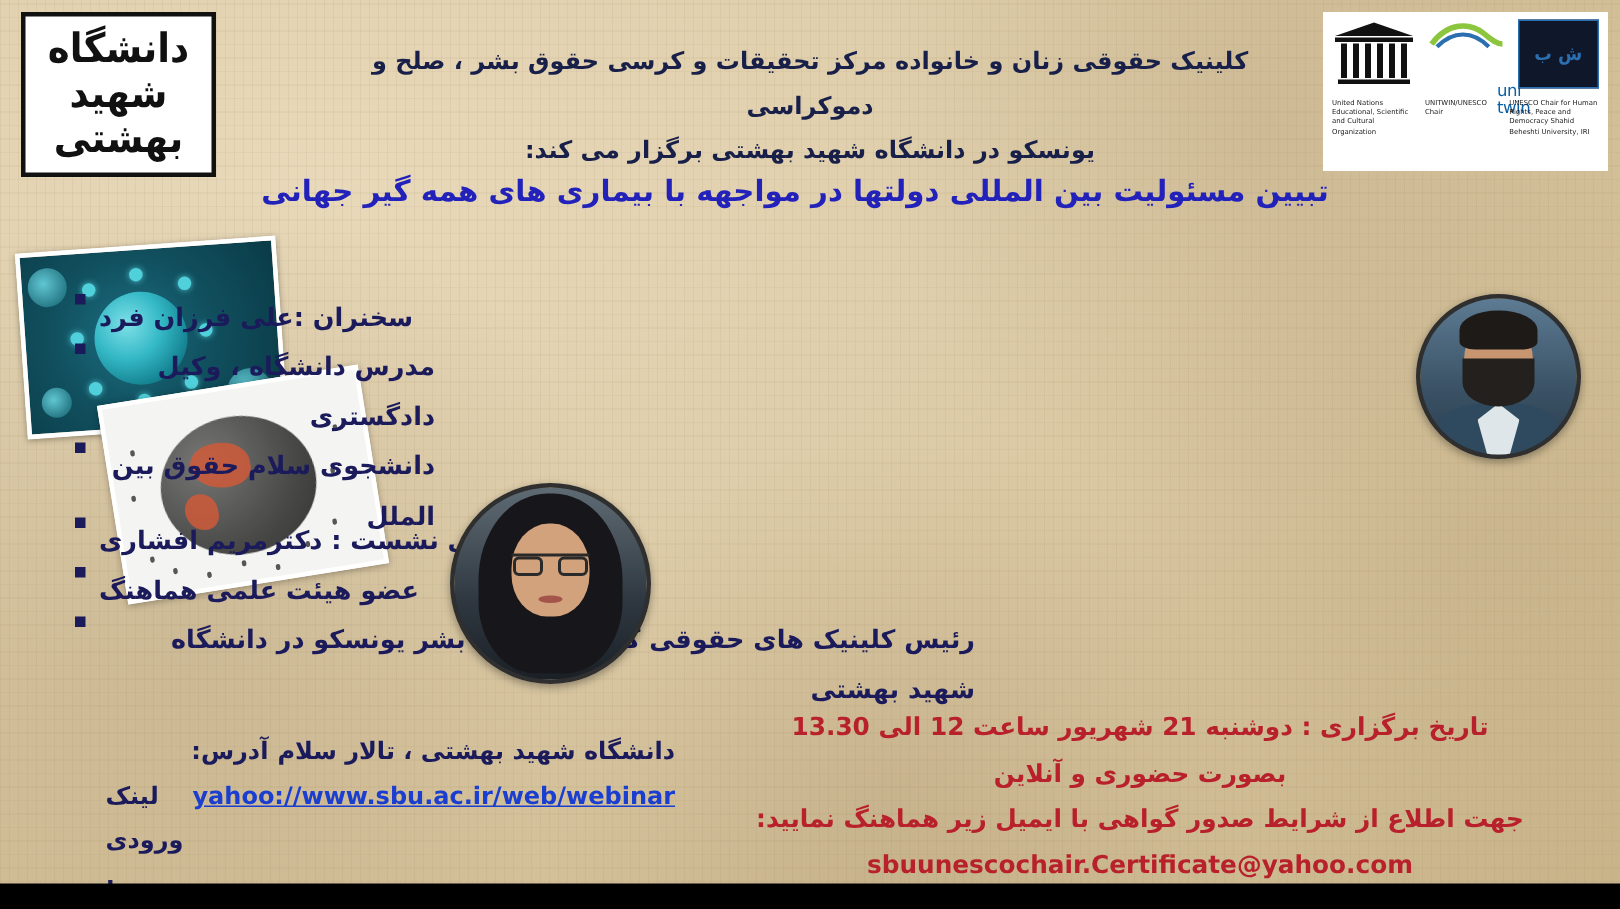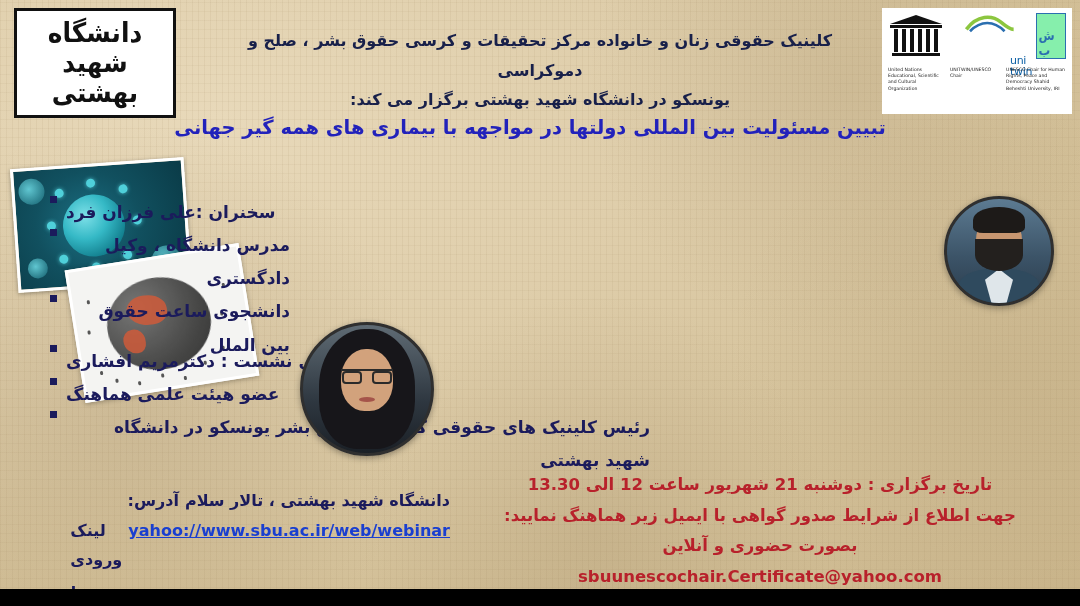--- a/index.html
+++ b/index.html
@@ -29,21 +29,21 @@
       radial-gradient(circle at 55% 88%, rgba(120,95,60,0.14) 0%, rgba(120,95,60,0) 30%),
       radial-gradient(circle at 92% 60%, rgba(140,115,75,0.12) 0%, rgba(140,115,75,0) 25%);
     pointer-events: none;
   }
 
   
   .sbu-logo {
     position: absolute;
     left: 14px;
     top: 8px;
-    width: 162px;
+    width: 130px;
     height: 110px;
     background: #ffffff;
     border: 3px solid #111;
     box-sizing: border-box;
     display: flex;
     align-items: center;
     justify-content: center;
   }
   .sbu-logo .cal {
     font-family: "DejaVu Sans", sans-serif;
@@ -87,28 +87,28 @@
   .uni-twin .twin-word {
     font-size: 11px;
     font-weight: normal;
     color: #0b5fa5;
     letter-spacing: -0.3px;
     line-height: 1;
     margin-top: 18px;
     margin-left: 48px;
   }
   .sbu-mini {
-    width: 30px;
+    width: 54px;
     height: 46px;
     border: 1px solid #2b6fb0;
     box-sizing: border-box;
     display: flex;
-    align-items: flex-end;
+    align-items: center;
     justify-content: center;
-    background: #86efac;
+    background: #0f172a;
   }
   .sbu-mini span {
     font-size: 13px;
     font-weight: bold;
     color: #2b6fb0;
     transform: scaleX(0.9);
     letter-spacing: -1px;
   }
   .unesco-caps {
     display: flex;
@@ -482,21 +482,21 @@
   <div class="speaker-lines sp1">
     <div class="li">
       <span>سخنران :علی فرزان فرد</span>
       <span class="bullet"></span>
     </div>
     <div class="li">
       <span>مدرس دانشگاه ، وکیل دادگستری</span>
       <span class="bullet"></span>
     </div>
     <div class="li">
-      <span>دانشجوی ساعت حقوق بین الملل</span>
+      <span>دانشجوی سلام حقوق بین الملل</span>
       <span class="bullet"></span>
     </div>
   </div>
 
   <div class="avatar avatar-man">
     <div class="body"></div>
     <div class="shirt"></div>
     <div class="face"></div>
     <div class="beard"></div>
     <div class="hair"></div>
@@ -533,19 +533,19 @@
       <span>آدرس:</span>
     </div>
     <div class="addr-row">
       <span class="link">yahoo://www.sbu.ac.ir/web/webinar</span>
       <span>لینک ورودی :</span>
     </div>
   </div>
 
   <div class="date-block">
     <div>تاریخ برگزاری : دوشنبه 21 شهریور ساعت 12 الی 13.30</div>
+    <div>بصورت حضوری و آنلاین</div>
     <div>جهت اطلاع از شرایط صدور گواهی با ایمیل زیر هماهنگ نمایید:</div>
-    <div>بصورت حضوری و آنلاین</div>
     <span class="email">sbuunescochair.Certificate@yahoo.com</span>
   </div>
 
   <div class="footer-bar"></div>
 </div>
 
 </body></html>

